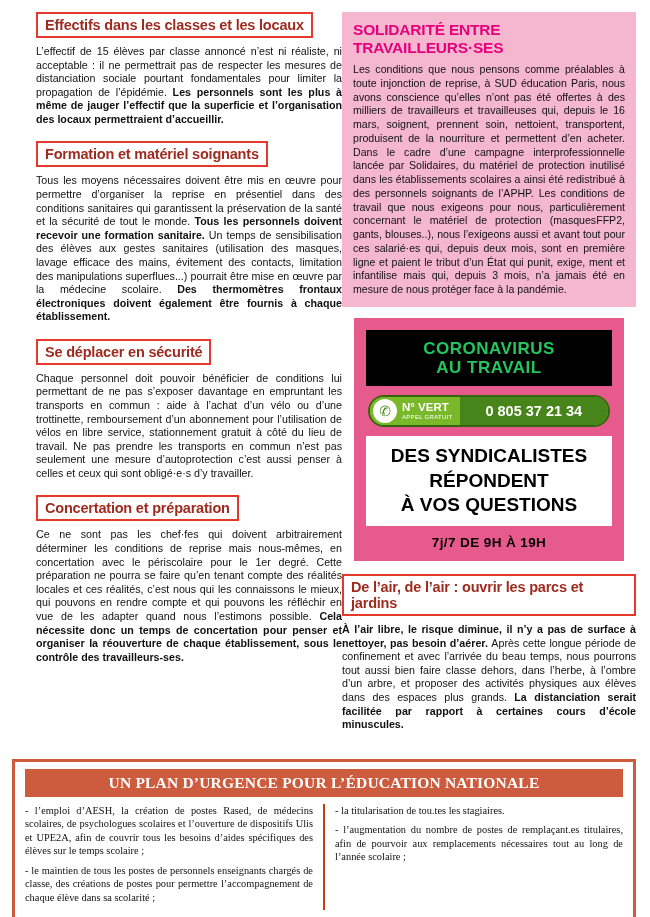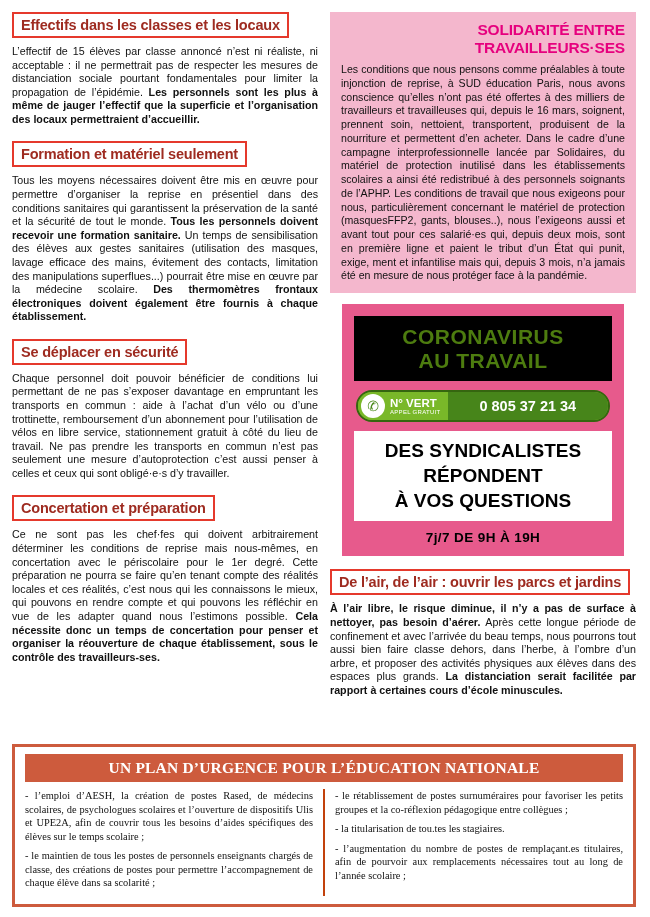--- a/index.html
+++ b/index.html
@@ -1,34 +1,34 @@
 <!DOCTYPE html>
 <html style="--header-border: #e5392c; --header-text: #9e2b20; --solidarity-bg: #f4b7cd; --magenta: #e6007e; --corona-pink: #e75a8c; --green-light: #79b829; --green-dark: #47851a; --plan-orange: #cd5b3d; --body-text: #111111;"><head>
 <meta charset="utf-8">
 <style>
   * { margin:0; padding:0; box-sizing:border-box; }
   html,body { background:#ffffff; }
   body { width:650px; height:917px; font-family:"Liberation Sans", sans-serif; color:#111; }
   .page { width:650px; height:917px; padding:12px 14px 10px 12px; display:flex; flex-direction:column; overflow:hidden; background:#fff; }
-  .cols { display:flex; gap:12px; flex:1; }
+  .cols { display:flex; gap:0; flex:1;margin-left:24px; }
   .col-left { width:306px; flex:none; }
   .col-right { flex:1; display:flex; flex-direction:column; }
 
   .sec { margin-bottom:15px; }
   .sec-title { display:inline-block; border:2px solid var(--header-border,#e5392c); color:var(--header-text,#9e2b20);
     font-size:14.5px; font-weight:bold; padding:3px 7px; margin-bottom:7px; letter-spacing:-0.2px; }
   .sec-body { font-size:10.7px; line-height:1.27; text-align:justify; color:var(--body-text,#111); }
   .b { font-weight:bold; }
 
   .solidarity { background:var(--solidarity-bg,#f4b7cd); padding:9px 11px 10px; margin-bottom:11px; }
-  .solidarity-title { color:var(--magenta,#e6007e); font-size:15.5px; font-weight:bold; margin-bottom:6px; letter-spacing:-0.2px;text-align:right; }
+  .solidarity-title { color:var(--magenta,#e6007e); font-size:15.5px; font-weight:bold; margin-bottom:6px; letter-spacing:-0.2px; }
   .solidarity-body { font-size:10.6px; line-height:1.3; text-align:justify; }
 
   .corona-card { background:var(--corona-pink,#e75a8c); padding:12px 12px 8px; margin:0 12px 13px; text-align:center; }
-  .corona-title { background:#000; color:#4d7c0f; font-weight:bold; font-size:21px; line-height:1.12; padding:9px 4px; letter-spacing:0.5px; }
+  .corona-title { background:#000; color:#22c55e; font-weight:bold; font-size:17px; line-height:1.12; padding:9px 4px; letter-spacing:0.5px; }
   .nv-pill { display:flex; align-items:stretch; margin:9px 2px; border-radius:17px; overflow:hidden; height:32px; border:2px solid #35660f; background:var(--green-light,#79b829); }
   .nv-left { display:flex; align-items:center; gap:5px; background:var(--green-light,#79b829); padding:0 7px 0 3px; }
   .nv-icon { width:24px; height:24px; background:#fff; color:#4a8a1a; border-radius:50%; display:flex; align-items:center; justify-content:center; font-size:14px; flex:none; }
   .nv-label { display:flex; flex-direction:column; color:#fff; text-align:left; line-height:1; }
   .nv-l1 { font-weight:bold; font-size:11.5px; white-space:nowrap; }
   .nv-l2 { font-size:6px; letter-spacing:0.3px; }
   .nv-number { flex:1; color:#fff; font-weight:bold; font-size:14.5px; display:flex; align-items:center; justify-content:center; background:var(--green-dark,#47851a); white-space:nowrap; }
   .corona-sub { background:#fff; color:#000; font-weight:bold; font-size:19px; line-height:1.3; padding:8px 4px; }
   .corona-hours { color:#000; font-weight:bold; font-size:13.5px; padding:9px 0 3px; letter-spacing:0.4px; }
 
@@ -46,21 +46,21 @@
 
 <div class="page">
   <div class="cols">
 
     <div class="col-left">
       <section class="sec">
         <h2 class="sec-title">Effectifs dans les classes et les locaux</h2>
         <p class="sec-body"><span>L’effectif de 15 élèves par classe annoncé n’est ni réaliste, ni acceptable : il ne permettrait pas de respecter les mesures de distanciation sociale pourtant fondamentales pour limiter la propagation de l’épidémie. </span><span class="b">Les personnels sont les plus à même de jauger l’effectif que la superficie et l’organisation des locaux permettraient d’accueillir.</span></p>
       </section>
       <section class="sec">
-        <h2 class="sec-title">Formation et matériel seulement</h2>
+        <h2 class="sec-title">Formation et matériel soignants</h2>
         <p class="sec-body"><span>Tous les moyens nécessaires doivent être mis en œuvre pour permettre d’organiser la reprise en présentiel dans des conditions sanitaires qui garantissent la préservation de la santé et la sécurité de tout le monde. </span><span class="b">Tous les personnels doivent recevoir une formation sanitaire.</span><span> Un temps de sensibilisation des élèves aux gestes sanitaires (utilisation des masques, lavage efficace des mains, évitement des contacts, limitation des manipulations superflues...) pourrait être mise en œuvre par la médecine scolaire. </span><span class="b">Des thermomètres frontaux électroniques doivent également être fournis à chaque établissement.</span></p>
       </section>
       <section class="sec">
         <h2 class="sec-title">Se déplacer en sécurité</h2>
         <p class="sec-body"><span>Chaque personnel doit pouvoir bénéficier de conditions lui permettant de ne pas s’exposer davantage en empruntant les transports en commun : aide à l’achat d’un vélo ou d’une trottinette, remboursement d’un abonnement pour l’utilisation de vélos en libre service, stationnement gratuit à côté du lieu de travail. Ne pas prendre les transports en commun n’est pas seulement une mesure d’autoprotection c’est aussi penser à celles et ceux qui sont obligé·e·s d’y travailler.</span></p>
       </section>
       <section class="sec">
         <h2 class="sec-title">Concertation et préparation</h2>
         <p class="sec-body"><span>Ce ne sont pas les chef·fes qui doivent arbitrairement déterminer les conditions de reprise mais nous-mêmes, en concertation avec le périscolaire pour le 1er degré. Cette préparation ne pourra se faire qu’en tenant compte des réalités locales et ces réalités, c’est nous qui les connaissons le mieux, qui pouvons en rendre compte et qui pouvons les réfléchir en vue de les adapter quand nous l’estimons possible. </span><span class="b">Cela nécessite donc un temps de concertation pour penser et organiser la réouverture de chaque établissement, sous le contrôle des travailleurs-ses.</span></p>
       </section>
@@ -103,19 +103,18 @@
   </div>
 
   <div class="plan">
     <div class="plan-title">UN PLAN D’URGENCE POUR L’ÉDUCATION NATIONALE</div>
     <div class="plan-cols">
       <ul class="plan-list left">
         <li>- l’emploi d’AESH, la création de postes Rased, de médecins scolaires, de psychologues scolaires et l’ouverture de dispositifs Ulis et UPE2A, afin de couvrir tous les besoins d’aides spécifiques des élèves sur le temps scolaire ;</li>
         <li>- le maintien de tous les postes de personnels enseignants chargés de classe, des créations de postes pour permettre l’accompagnement de chaque élève dans sa scolarité ;</li>
       </ul>
       <ul class="plan-list right">
-        <li>- le rétablissement de postes surnuméraires pour favoriser les petits groupes et la co-réflexion pédagogique entre collègues ;</li>
         <li>- la titularisation de tou.tes les stagiaires.</li>
         <li>- l’augmentation du nombre de postes de remplaçant.es titulaires, afin de pourvoir aux remplacements nécessaires tout au long de l’année scolaire ;</li>
       </ul>
     </div>
   </div>
 </div>
 
 </body></html>

